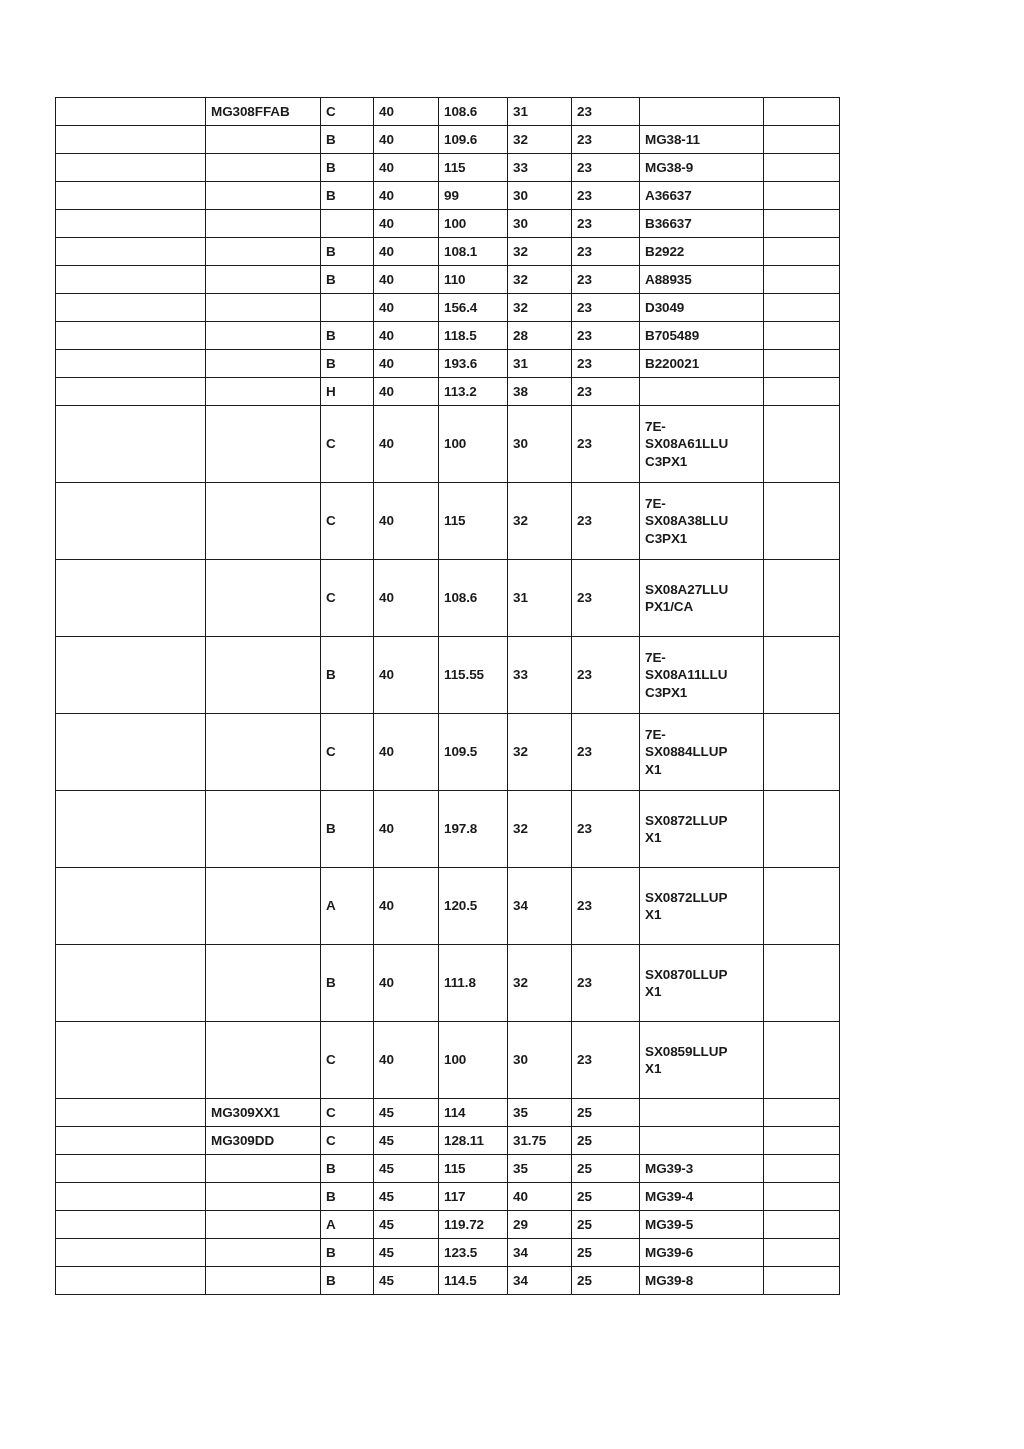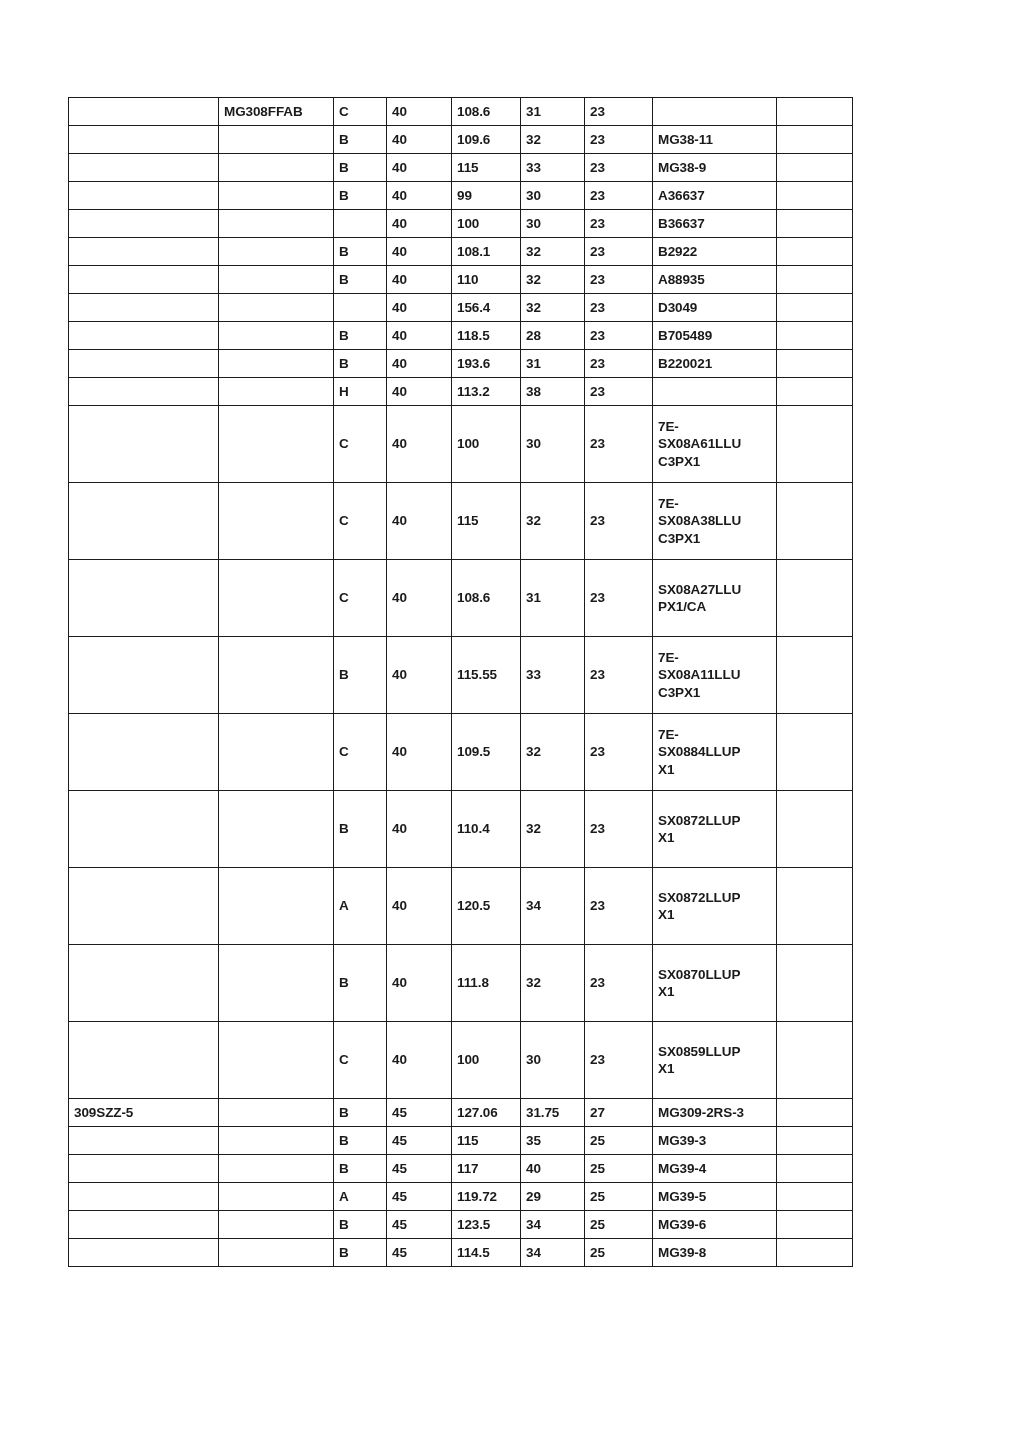--- a/index.html
+++ b/index.html
@@ -19,21 +19,21 @@
     position: absolute;
     left: 0;
     top: 0;
     width: 1024px;
     height: 1449px;
     background: #ffffff;
   }
 
   #spec-table {
     position: absolute;
-    left: 68px;
+    left: 55px;
     top: 97px;
     width: 784px;
     border-collapse: collapse;
     table-layout: fixed;
     background: #ffffff;
   }
 
   #spec-table td {
     border: 1px solid #1c1c1c;
     font-family: "Liberation Sans", sans-serif;
@@ -263,21 +263,21 @@
           <td>7E-
 SX0884LLUP
 X1</td>
           <td></td>
         </tr>
         <tr class="h-tall">
           <td></td>
           <td></td>
           <td>B</td>
           <td>40</td>
-          <td>110.4</td>
+          <td>197.8</td>
           <td>32</td>
           <td>23</td>
           <td>SX0872LLUP
 X1</td>
           <td></td>
         </tr>
         <tr class="h-tall">
           <td></td>
           <td></td>
           <td>A</td>
@@ -307,28 +307,39 @@
           <td>C</td>
           <td>40</td>
           <td>100</td>
           <td>30</td>
           <td>23</td>
           <td>SX0859LLUP
 X1</td>
           <td></td>
         </tr>
         <tr class="h-short">
-          <td>309SZZ-5</td>
-          <td></td>
-          <td>B</td>
-          <td>45</td>
-          <td>127.06</td>
+          <td></td>
+          <td>MG309XX1</td>
+          <td>C</td>
+          <td>45</td>
+          <td>114</td>
+          <td>35</td>
+          <td>25</td>
+          <td></td>
+          <td></td>
+        </tr>
+        <tr class="h-short">
+          <td></td>
+          <td>MG309DD</td>
+          <td>C</td>
+          <td>45</td>
+          <td>128.11</td>
           <td>31.75</td>
-          <td>27</td>
-          <td>MG309-2RS-3</td>
+          <td>25</td>
+          <td></td>
           <td></td>
         </tr>
         <tr class="h-short">
           <td></td>
           <td></td>
           <td>B</td>
           <td>45</td>
           <td>115</td>
           <td>35</td>
           <td>25</td>

